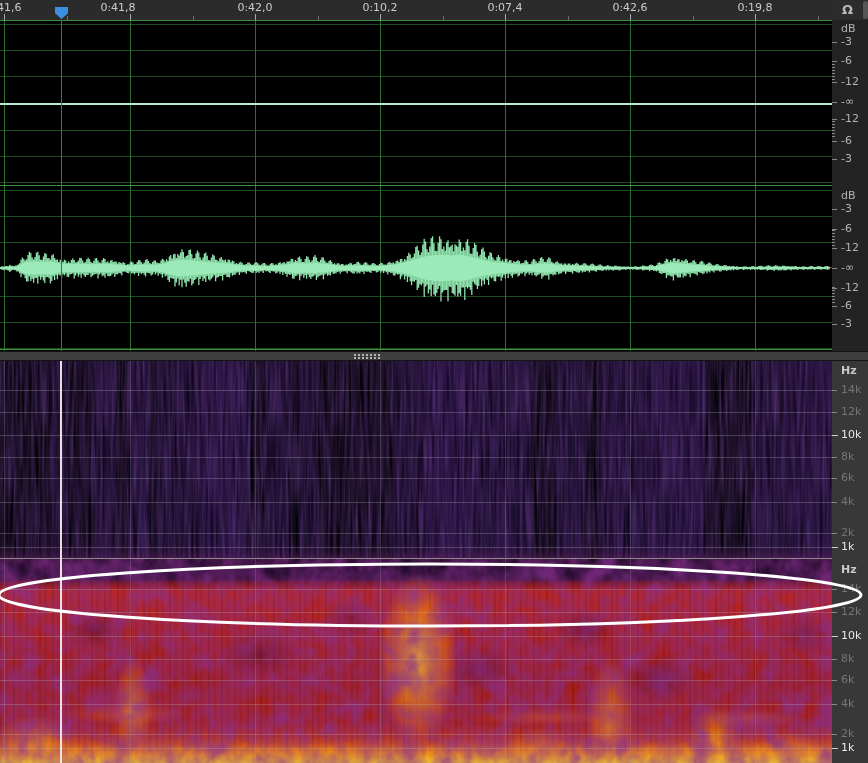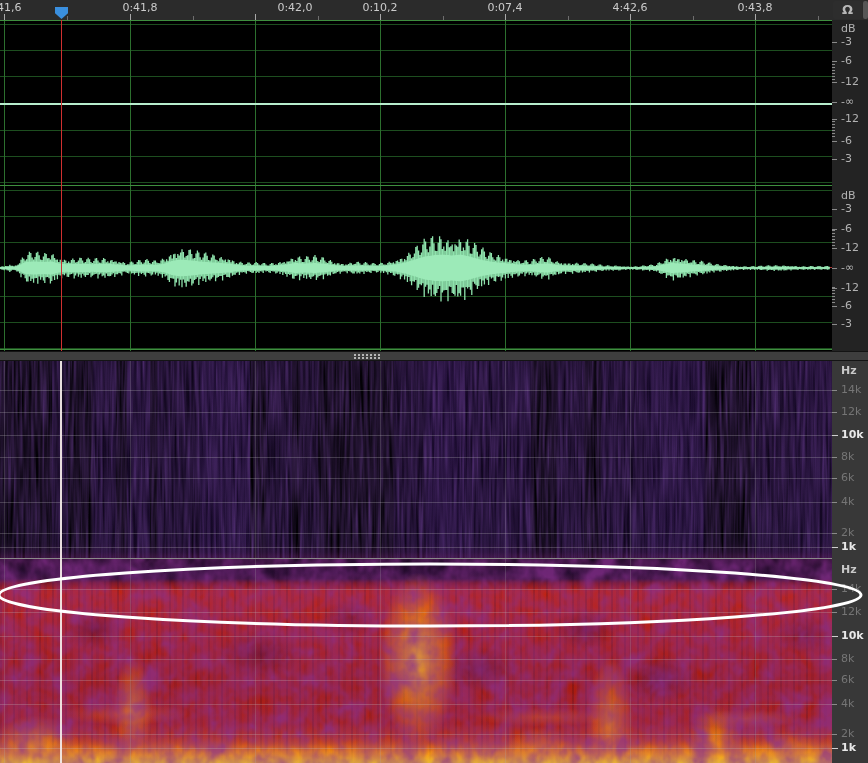--- a/index.html
+++ b/index.html
@@ -29,21 +29,21 @@
   #wch1{top:1px;} #wch2{top:166px;}
   #wch2 svg{position:absolute;left:0;top:0;z-index:3;}
   .playhead-red{position:absolute;top:0;bottom:0;width:1px;background:var(--playhead-red,#d03030);z-index:6;}
 
   
   .scale{position:absolute;left:832px;width:36px;overflow:hidden;}
   .wave-scale{background:#232323;}
   .spec-scale{background:#383838;}
   .scale-label{position:absolute;left:9px;height:12px;line-height:12px;font-size:11px;color:#b2b2b2;white-space:nowrap;}
   .scale-label.dim{color:#757575;}
-  .scale-label.bright{color:#e8e8e8;font-weight:bold;}
+  .scale-label.bright{color:#e8e8e8;font-weight:normal;}
   .scale-label.hz{color:#c8c8c8;font-weight:bold;}
   .scale-tick{position:absolute;left:0;width:5px;height:1px;background:#8a8a8a;}
   .scale-tick.bright{background:#cfcfcf;width:6px;}
   .dotstrip{position:absolute;left:0;width:3px;
     background:repeating-linear-gradient(180deg,#8a8a8a 0 1px,rgba(0,0,0,0) 1px 3px);}
 
   
   .divider{position:absolute;left:0;top:351px;width:868px;height:10px;background:#3e3e3e;
     border-top:1px solid #141414;border-bottom:1px solid #141414;box-sizing:border-box;}
   .dots{position:absolute;left:354px;top:2px;width:28px;height:6px;
@@ -117,31 +117,31 @@
   </svg>
 
   <div class="ruler">
     <div class="marker" style="left: 55px;"></div>
     <div class="snapbox">
       <span>Ω</span>
     </div>
     <div class="edge-strip"></div>
   <div class="tl-label" style="left: 4px;">0:41,6</div>
       <div class="rtick" style="left: 4px; top: 14px; height: 6px;"></div>
-      <div class="tl-label" style="left: 140px;">0:41,8</div>
+      <div class="tl-label" style="left: 118px;">0:41,8</div>
       <div class="rtick" style="left: 130px; top: 14px; height: 6px;"></div>
-      <div class="tl-label" style="left: 255px; margin-left: 40px;">0:42,0</div>
+      <div class="tl-label" style="left: 255px;">0:42,0</div>
       <div class="rtick" style="left: 255px; top: 14px; height: 6px;"></div>
       <div class="tl-label" style="left: 380px;">0:10,2</div>
       <div class="rtick" style="left: 380px; top: 14px; height: 6px;"></div>
       <div class="tl-label" style="left: 505px;">0:07,4</div>
       <div class="rtick" style="left: 505px; top: 14px; height: 6px;"></div>
-      <div class="tl-label" style="left: 630px;">4:42,6</div>
+      <div class="tl-label" style="left: 630px;">0:42,6</div>
       <div class="rtick" style="left: 630px; top: 14px; height: 6px;"></div>
-      <div class="tl-label" style="left: 755px;">0:43,8</div>
+      <div class="tl-label" style="left: 755px;">0:19,8</div>
       <div class="rtick" style="left: 755px; top: 14px; height: 6px;"></div>
       <div class="rtick minor" style="left: 67px; top: 16px; height: 4px;"></div>
       <div class="rtick minor" style="left: 193px; top: 16px; height: 4px;"></div>
       <div class="rtick minor" style="left: 318px; top: 16px; height: 4px;"></div>
       <div class="rtick minor" style="left: 443px; top: 16px; height: 4px;"></div>
       <div class="rtick minor" style="left: 568px; top: 16px; height: 4px;"></div>
       <div class="rtick minor" style="left: 693px; top: 16px; height: 4px;"></div>
       <div class="rtick minor" style="left: 818px; top: 16px; height: 4px;"></div>
     </div>
 

